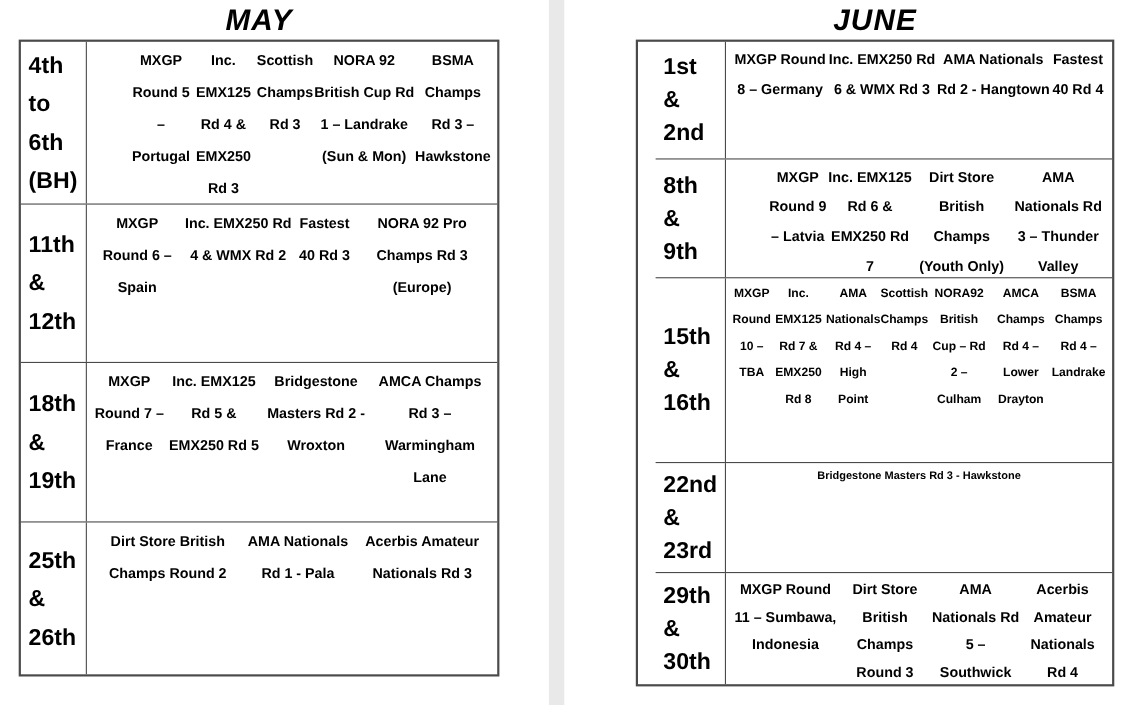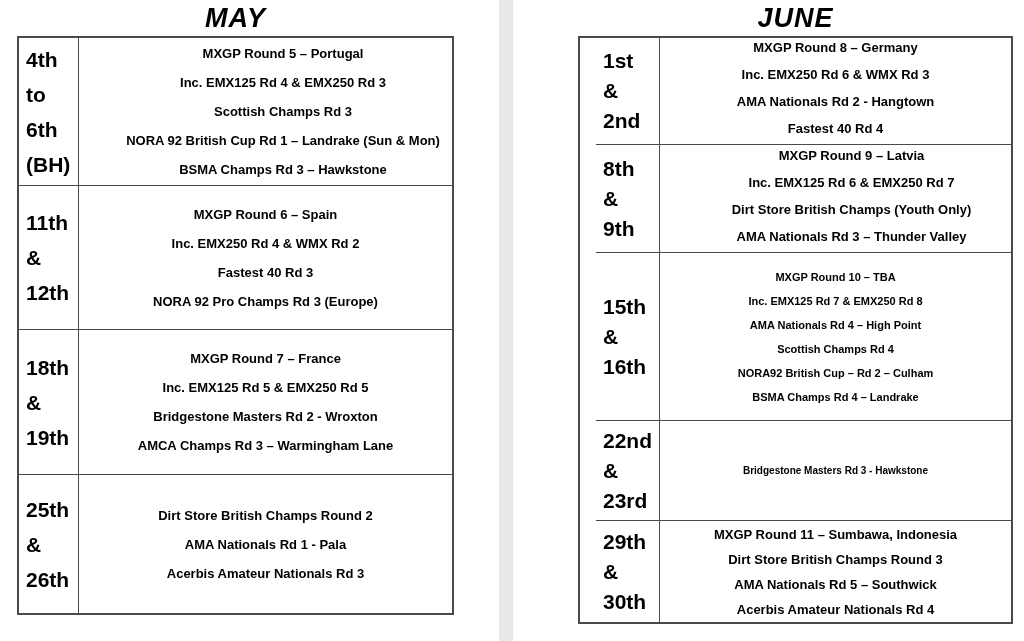--- a/index.html
+++ b/index.html
@@ -45,21 +45,21 @@
     border-right: 1.5px solid #4a4a4a;
     display: flex; flex-direction: column; justify-content: center;
     padding-left: 7px;
     font-weight: bold; font-size: 21px;
   }
   .page-left  .date-cell { width: 60px;  line-height: 35px; }
   .page-right .date-cell { width: 64px;  line-height: 30px; }
 
   .events-cell {
     flex: 1;
-    display: flex; flex-direction: column; justify-content: center;
+    display: flex; flex-direction: row; justify-content: center;
     text-align: center;
     font-weight: bold;
     padding: 2px 6px;
   }
 
   
   .m-r0 { height: 147px; gap: 35px; } .m-r1 { height: 144px; }
   .m-r2 { height: 145px; } .m-r3 { height: 139px; }
   .m-r0 .events-cell, .m-r1 .events-cell, .m-r2 .events-cell, .m-r3 .events-cell
        { font-size: 13px; line-height: 29px; }
@@ -183,20 +183,21 @@
           <div>15th</div>
           <div>&amp;</div>
           <div>16th</div>
         </div>
         <div class="events-cell">
           <div>MXGP Round 10 – TBA</div>
           <div>Inc. EMX125 Rd 7 &amp; EMX250 Rd 8</div>
           <div>AMA Nationals Rd 4 – High Point</div>
           <div>Scottish Champs Rd 4</div>
           <div>NORA92 British Cup – Rd 2 – Culham</div>
+          <div>AMCA Champs Rd 4 – Lower Drayton</div>
           <div>BSMA Champs Rd 4 – Landrake</div>
         </div>
       </div>
 
       <div class="cal-row j-r3">
         <div class="date-cell">
           <div>22nd</div>
           <div>&amp;</div>
           <div>23rd</div>
         </div>

